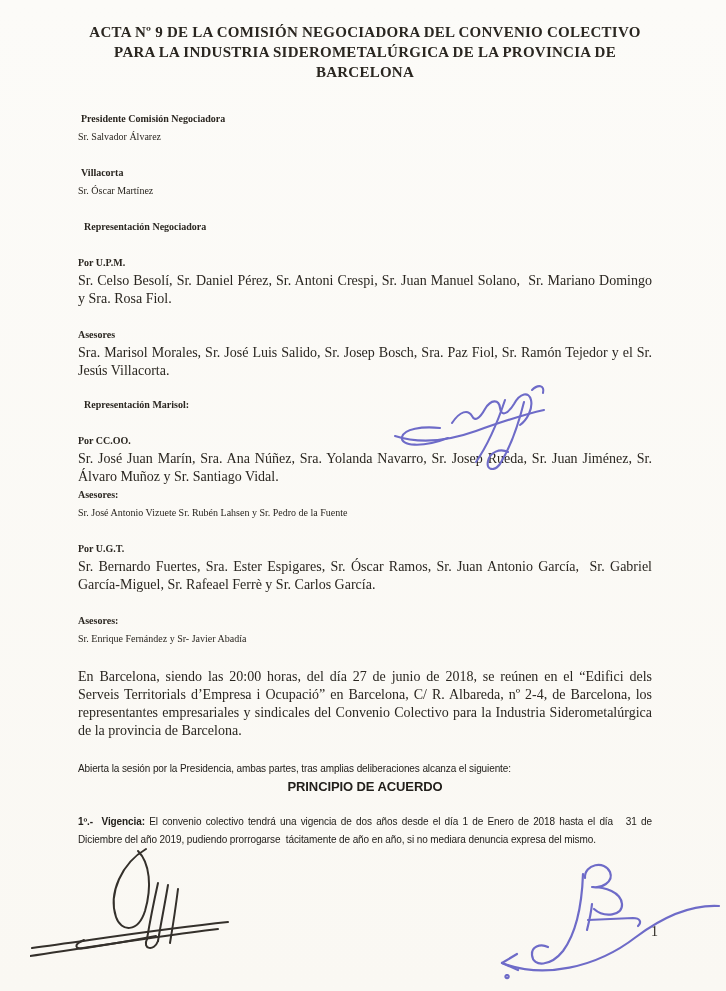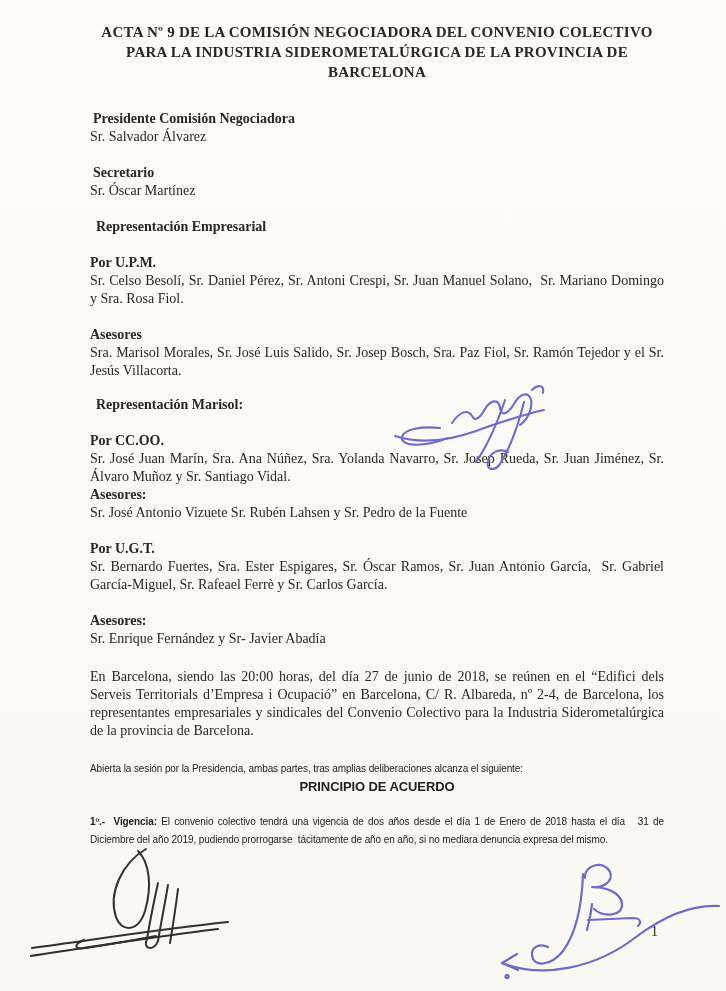--- a/index.html
+++ b/index.html
@@ -6,23 +6,23 @@
     --paper:#fbfaf7; --ink:#2a2620; --ink-sans:#23201c;
     --signature-blue:#6e6bc8; --signature-dark:#34302b;
   }
   html,body{margin:0;padding:0;}
   body{background:var(--paper);}
   .page{
     position:relative; width:726px; height:991px; overflow:hidden;
     background:linear-gradient(180deg,#fcfbf8 0%,#faf8f3 100%);
     font-family:"Liberation Serif", serif; color:var(--ink);
   }
-  .content{ position:absolute; left:78px; top:22px; width:574px;margin-left:12px; }
+  .content{ position:absolute; left:78px; top:22px; width:574px; }
   .title{ text-align:center; font-weight:bold; font-size:15px; line-height:20px; letter-spacing:.25px; }
-  .line{ font-size:14px; line-height:18px; }
+  .line{ font-size:10px; line-height:18px; }
   .b{ font-weight:bold; }
   .members{ font-size:14px; line-height:18px; text-align:justify; }
   .ind3{ margin-left:3px; } .ind5{ margin-left:6px; }
   .mt-presidente{ margin-top:28px; }
   .mt1{ margin-top:18px; }
   .mt-sind{ margin-top:16px; }
   .mt-para{ margin-top:20px; }
   .serif-para{ font-size:14px; line-height:18px; text-align:justify; }
   .sans{ font-family:"Liberation Sans", sans-serif; color:var(--ink-sans);
          font-size:10px; line-height:18px; letter-spacing:-0.1px; }
@@ -43,24 +43,24 @@
 
     <div class="title">
       <div>ACTA Nº 9 DE LA COMISIÓN NEGOCIADORA DEL CONVENIO COLECTIVO</div>
       <div>PARA LA INDUSTRIA SIDEROMETALÚRGICA DE LA PROVINCIA DE</div>
       <div>BARCELONA</div>
     </div>
 
     <div class="line b ind3 mt-presidente">Presidente Comisión Negociadora</div>
     <div class="line">Sr. Salvador Álvarez</div>
 
-    <div class="line b ind3 mt1">Secretario</div>
+    <div class="line b ind3 mt1">Villacorta</div>
     <div class="line">Sr. Óscar Martínez</div>
 
-    <div class="line b ind5 mt1">Representación Empresarial</div>
+    <div class="line b ind5 mt1">Representación Negociadora</div>
 
     <div class="line b mt1">Por U.P.M.</div>
     <div class="members">Sr. Celso Besolí, Sr. Daniel Pérez, Sr. Antoni Crespi, Sr. Juan Manuel Solano,&nbsp; Sr. Mariano Domingo y Sra. Rosa Fiol.</div>
 
     <div class="line b mt1">Asesores</div>
     <div class="members">Sra. Marisol Morales, Sr. José Luis Salido, Sr. Josep Bosch, Sra. Paz Fiol, Sr. Ramón Tejedor y el Sr. Jesús Villacorta.</div>
 
     <div class="line b ind5 mt-sind">Representación Marisol:</div>
 
     <div class="line b mt1">Por CC.OO.</div>

